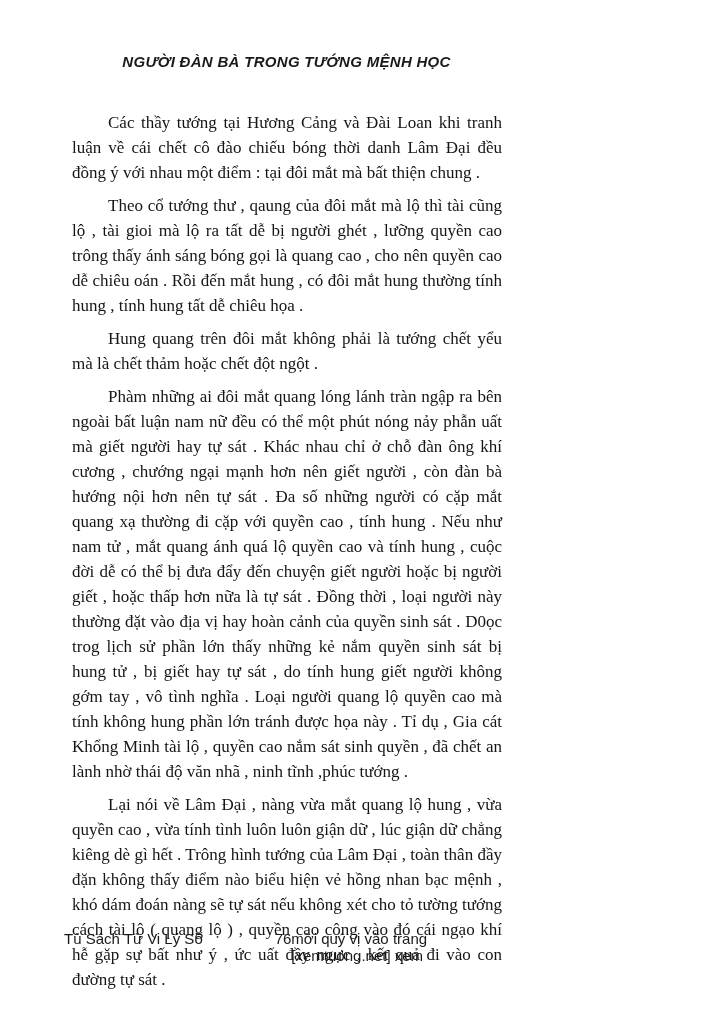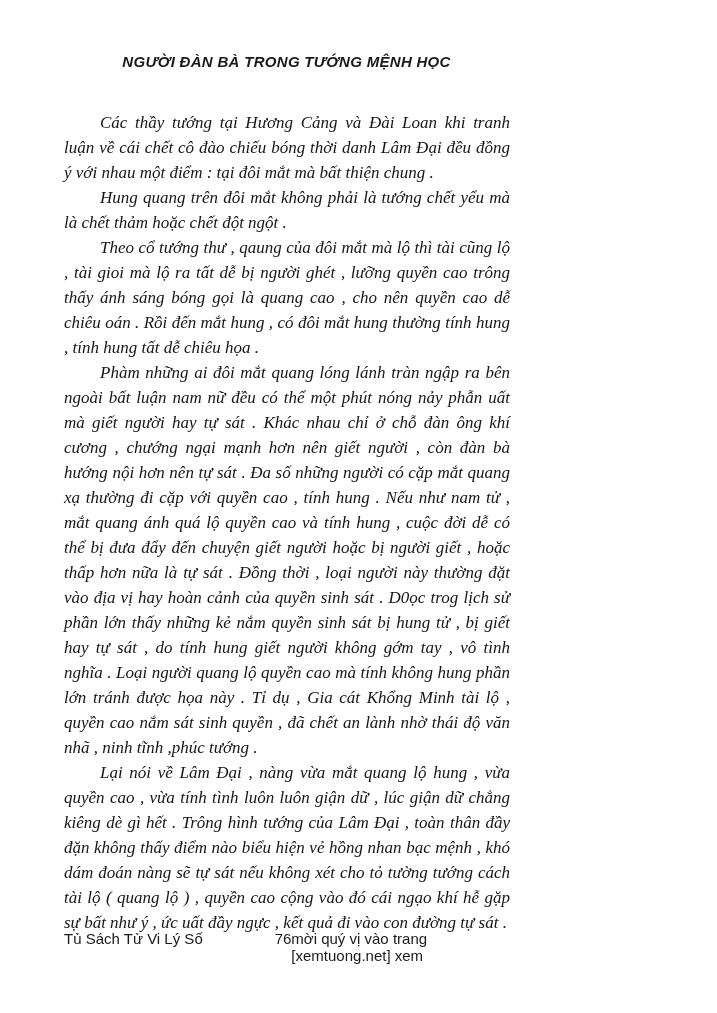--- a/index.html
+++ b/index.html
@@ -28,23 +28,22 @@
   }
   .body-text {
     margin: 40px 63px 0 64px;
     font-family: "Liberation Serif", "DejaVu Serif", serif;
     font-size: 17px;
     line-height: 25px;
     text-align: justify;
     color: #151515;
   }
   .body-text p {
-    margin: 0;
+    margin: 8px;
     text-indent: 36px;
-    font-style: italic;
   }
   .page-footer {
     position: absolute;
     left: 64px;
     right: 71px;
     top: 930px;
     display: flex;
     align-items: baseline;
     font-family: "Liberation Sans", sans-serif;
     font-size: 15px;
@@ -56,22 +55,22 @@
 </style>
 </head>
 <body>
 
 <div class="page">
 
   <div class="page-title">NGƯỜI ĐÀN BÀ TRONG TƯỚNG MỆNH HỌC</div>
 
   <div class="body-text">
     <p>Các thầy tướng tại Hương Cảng và Đài Loan khi tranh luận về cái chết cô đào chiếu bóng thời danh Lâm Đại đều đồng ý với nhau một điểm : tại đôi mắt mà bất thiện chung .</p>
+    <p>Theo cổ tướng thư , qaung của đôi mắt mà lộ thì tài cũng lộ , tài gioi mà lộ ra tất dễ bị người ghét , lưỡng quyền cao trông thấy ánh sáng bóng gọi là quang cao , cho nên quyền cao dễ chiêu oán . Rồi đến mắt hung , có đôi mắt hung thường tính hung , tính hung tất dễ chiêu họa .</p>
     <p>Hung quang trên đôi mắt không phải là tướng chết yểu mà là chết thảm hoặc chết đột ngột .</p>
-    <p>Theo cổ tướng thư , qaung của đôi mắt mà lộ thì tài cũng lộ , tài gioi mà lộ ra tất dễ bị người ghét , lưỡng quyền cao trông thấy ánh sáng bóng gọi là quang cao , cho nên quyền cao dễ chiêu oán . Rồi đến mắt hung , có đôi mắt hung thường tính hung , tính hung tất dễ chiêu họa .</p>
     <p>Phàm những ai đôi mắt quang lóng lánh tràn ngập ra bên ngoài bất luận nam nữ đều có thể một phút nóng nảy phẫn uất mà giết người hay tự sát . Khác nhau chỉ ở chỗ đàn ông khí cương , chướng ngại mạnh hơn nên giết người , còn đàn bà hướng nội hơn nên tự sát . Đa số những người có cặp mắt quang xạ thường đi cặp với quyền cao , tính hung . Nếu như nam tử , mắt quang ánh quá lộ quyền cao và tính hung , cuộc đời dễ có thể bị đưa đẩy đến chuyện giết người hoặc bị người giết , hoặc thấp hơn nữa là tự sát . Đồng thời , loại người này thường đặt vào địa vị hay hoàn cảnh của quyền sinh sát . D0ọc trog lịch sử phần lớn thấy những kẻ nắm quyền sinh sát bị hung tử , bị giết hay tự sát , do tính hung giết người không gớm tay , vô tình nghĩa . Loại người quang lộ quyền cao mà tính không hung phần lớn tránh được họa này . Tỉ dụ , Gia cát Khổng Minh tài lộ , quyền cao nắm sát sinh quyền , đã chết an lành nhờ thái độ văn nhã , ninh tĩnh ,phúc tướng .</p>
     <p>Lại nói về Lâm Đại , nàng vừa mắt quang lộ hung , vừa quyền cao , vừa tính tình luôn luôn giận dữ , lúc giận dữ chẳng kiêng dè gì hết . Trông hình tướng của Lâm Đại , toàn thân đầy đặn không thấy điểm nào biểu hiện vẻ hồng nhan bạc mệnh , khó dám đoán nàng sẽ tự sát nếu không xét cho tỏ tường tướng cách tài lộ ( quang lộ ) , quyền cao cộng vào đó cái ngạo khí hễ gặp sự bất như ý , ức uất đầy ngực , kết quả đi vào con đường tự sát .</p>
   </div>
 
   <div class="page-footer">
     <span class="footer-left">Tủ Sách Tử Vi Lý Số</span>
     <span class="footer-page">76</span>
     <span class="footer-right">mời quý vị vào trang [xemtuong.net] xem</span>
   </div>
 

